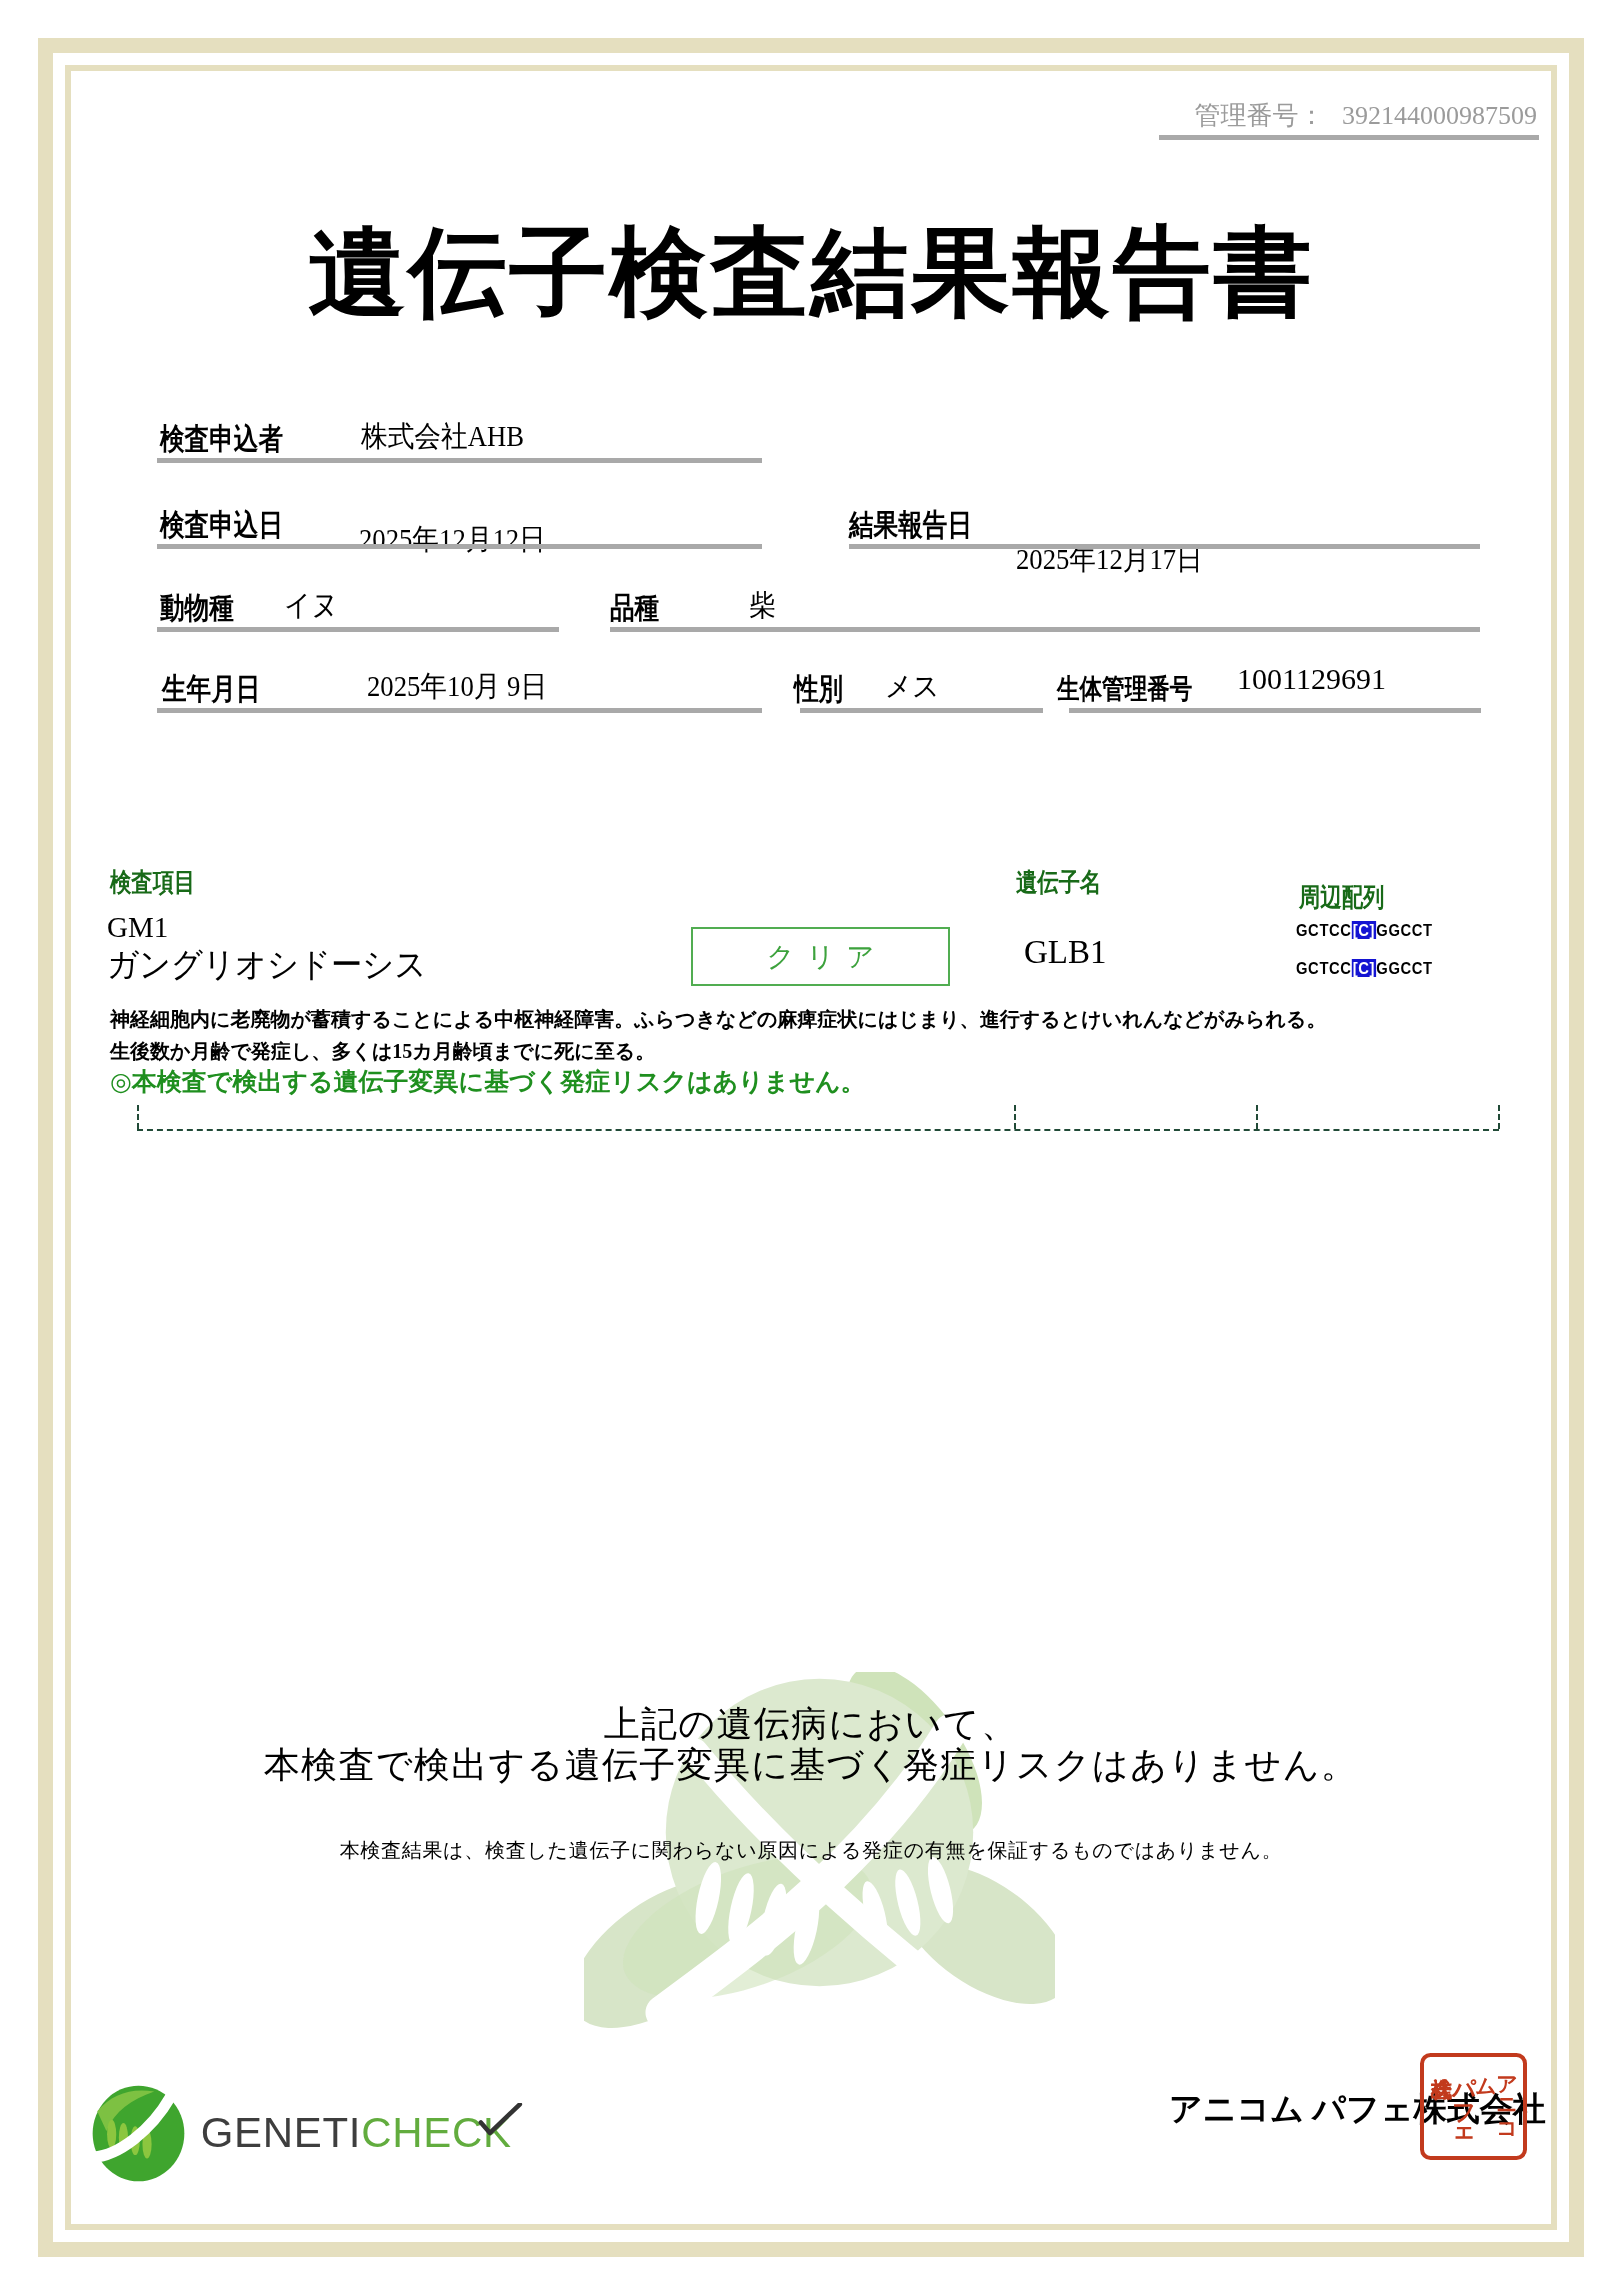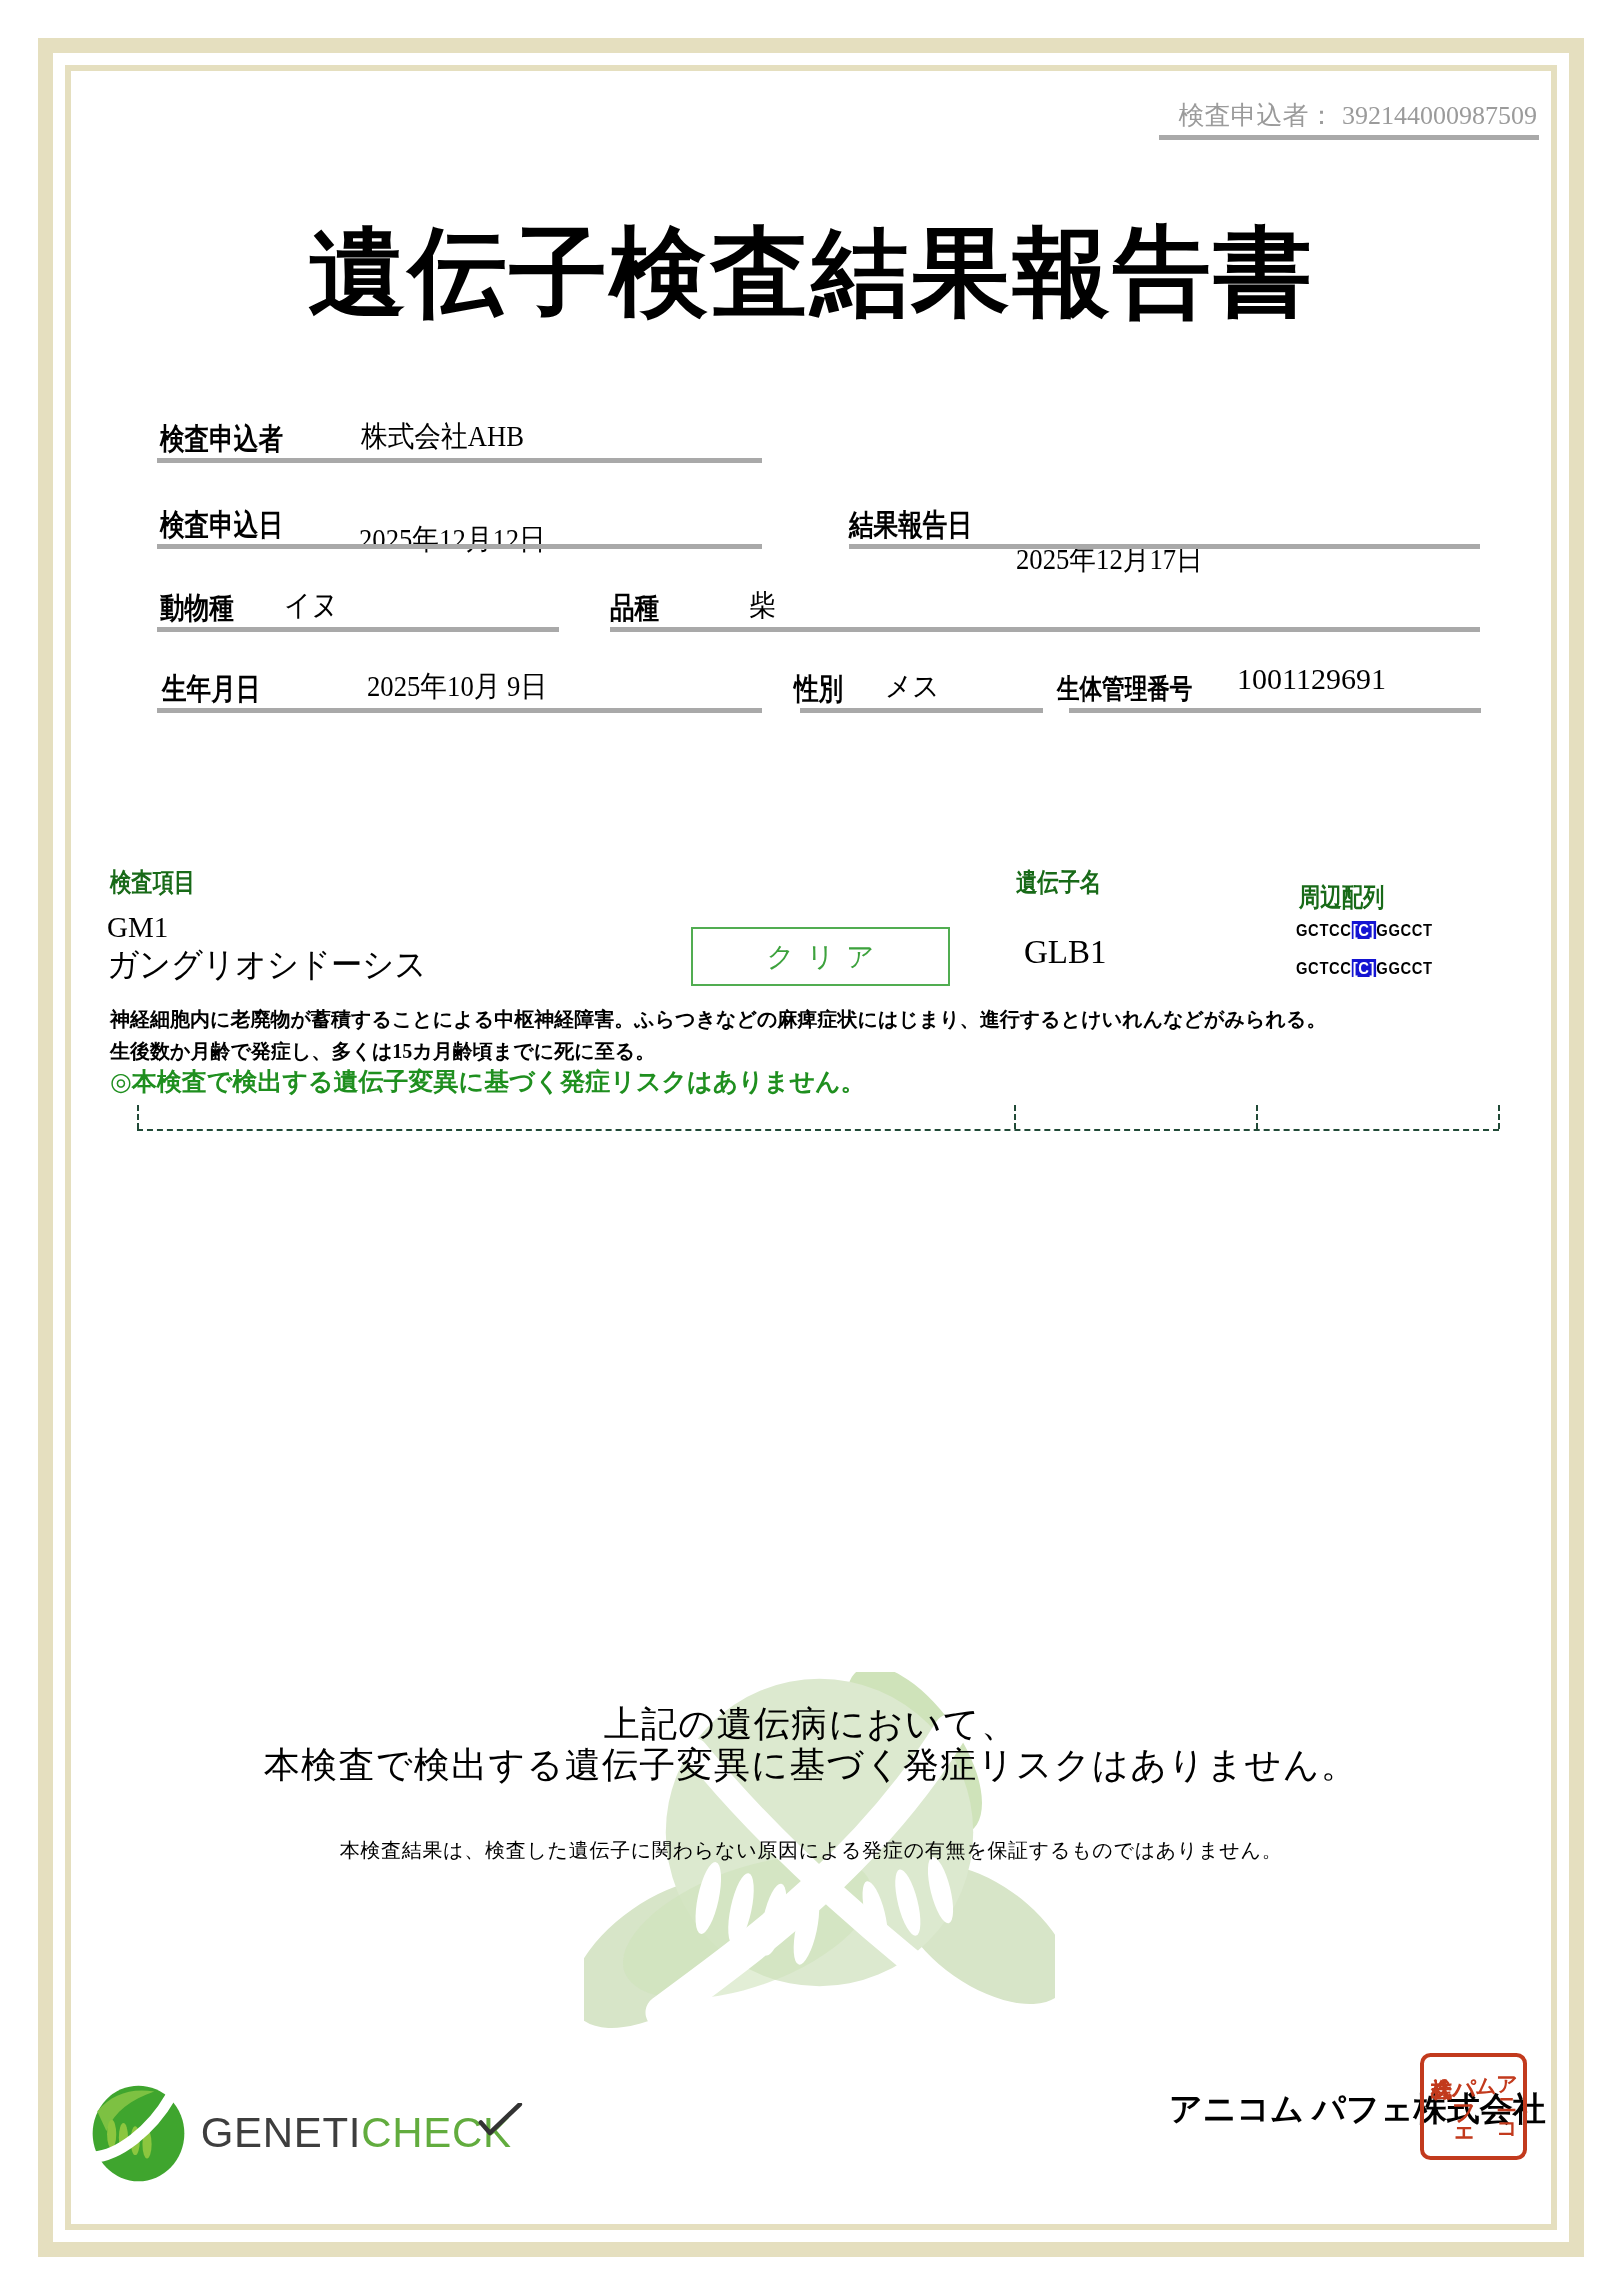--- a/index.html
+++ b/index.html
@@ -62,22 +62,22 @@
     <ellipse cx="340" cy="392" rx="16" ry="56" fill="#ffffff" transform="rotate(12 340 392)"></ellipse>
     <ellipse cx="445" cy="370" rx="15" ry="52" fill="#ffffff" transform="rotate(-14 445 370)"></ellipse>
     <ellipse cx="495" cy="352" rx="15" ry="52" fill="#ffffff" transform="rotate(-14 495 352)"></ellipse>
     <ellipse cx="545" cy="333" rx="15" ry="52" fill="#ffffff" transform="rotate(-14 545 333)"></ellipse>
   </svg>
 
   <div class="frame-outer"></div>
   <div class="frame-inner"></div>
 
   <div class="abs mgmt" style="right:85px;top:98px;">
-    <span>検査申込者：</span>
-    <span style="margin-left:1px;">392144000987509</span>
+    <span>管理番号：</span>
+    <span style="margin-left:11px;">392144000987509</span>
   </div>
   <div class="uline" style="left:1159px;top:135px;width:380px;"></div>
 
   <div class="abs title" style="left:0;top:208px;">遺伝子検査結果報告書</div>
 
   <div class="abs lbl" style="left:160px;top:419px;">
     <span class="cond">検査申込者</span></div>
   <div class="abs val" style="left:361px;top:417px;">
     <span class="cond9">株式会社AHB</span></div>
   <div class="uline" style="left:157px;top:458px;width:605px;"></div>

